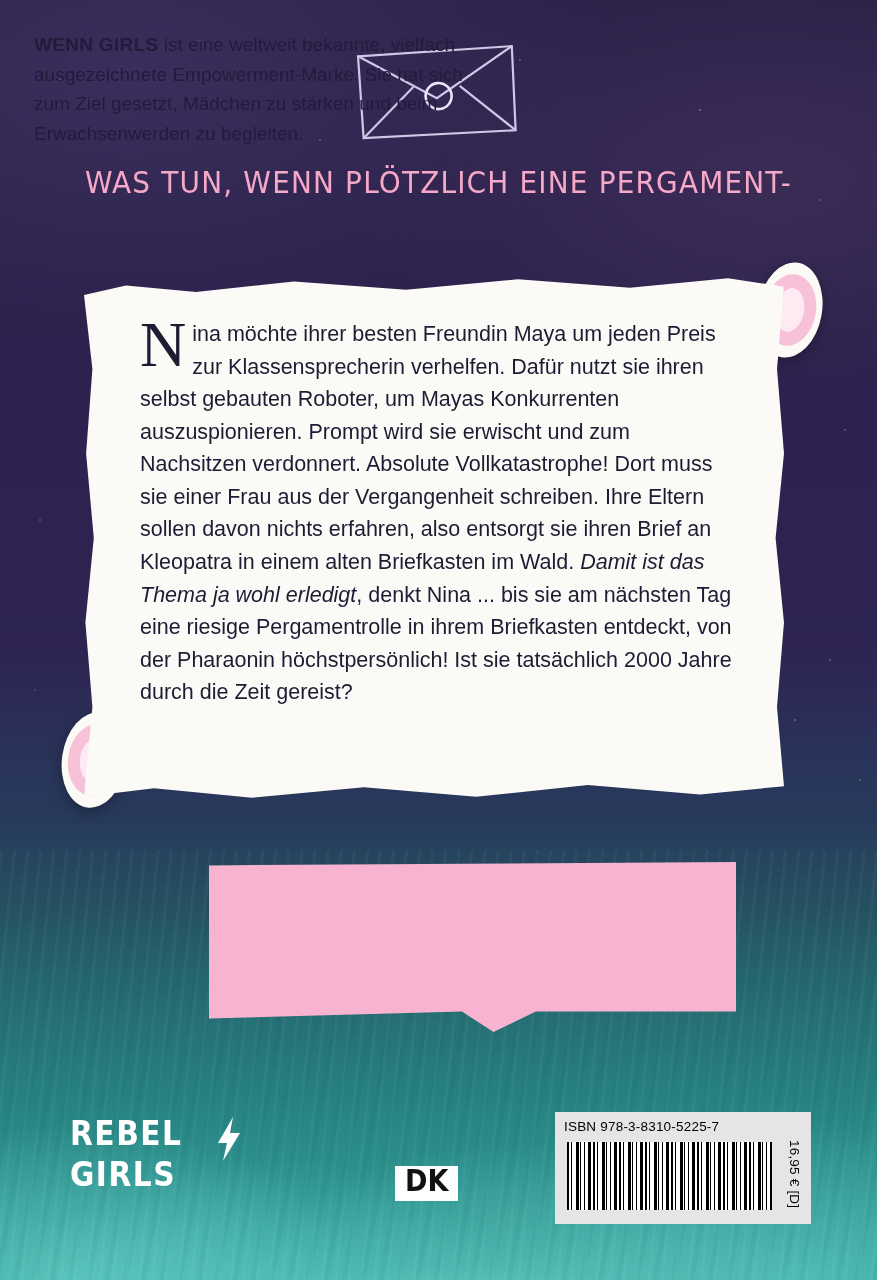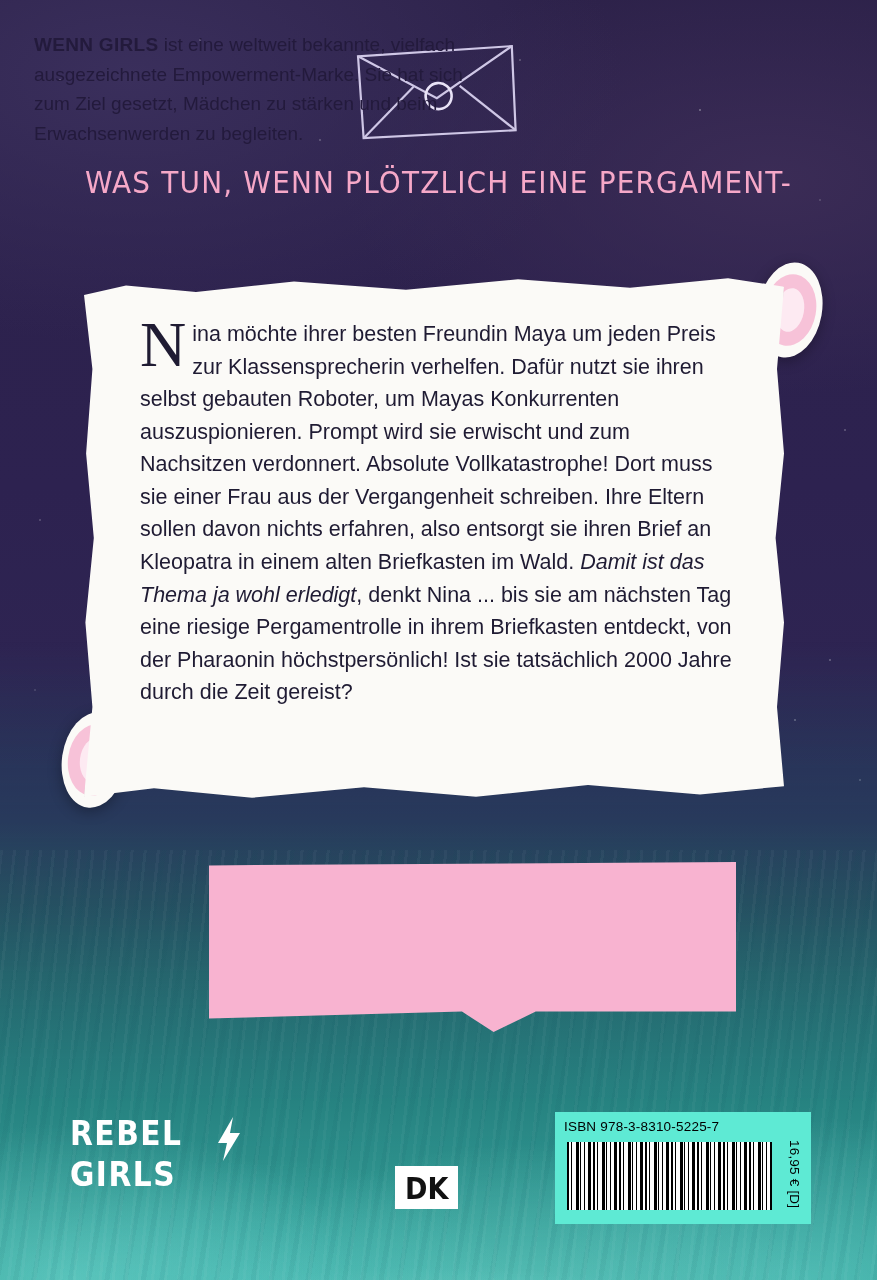--- a/index.html
+++ b/index.html
@@ -217,32 +217,32 @@
   .dk-logo {
     position: absolute;
     left: 395px;
     top: 1166px;
     background: #ffffff;
     color: #111111;
     font-family: "DejaVu Sans Condensed", "Liberation Sans Narrow", "Liberation Sans", sans-serif;
     font-weight: bold;
     font-size: 30px;
     letter-spacing: 0px;
-    padding: 8px 10px 5px 10px;
+    padding: 0 10px 5px 10px;
     line-height: 1;
   }
 
   
   .barcode-box {
     position: absolute;
     left: 555px;
     top: 1112px;
     width: 256px;
     height: 112px;
-    background: #5eead4;
+    background: #e5e5e5;
     padding: 7px 15px 6px 9px;
     box-sizing: border-box;
   }
   .isbn-text {
     font-family: "Liberation Sans", sans-serif;
     font-size: 13.5px;
     color: #000;
     letter-spacing: .2px;
   }
   .bars {

